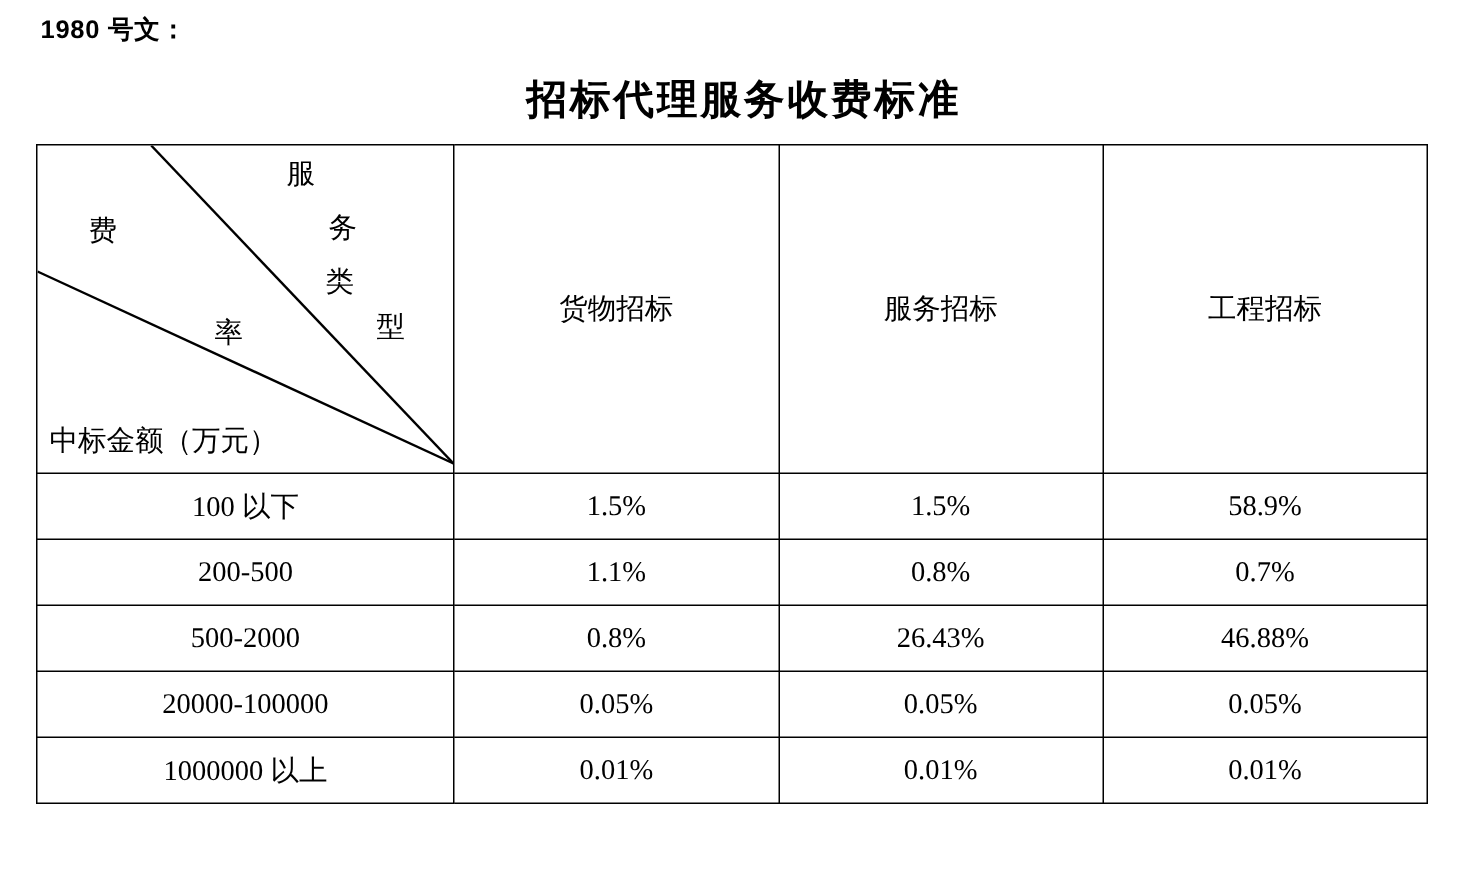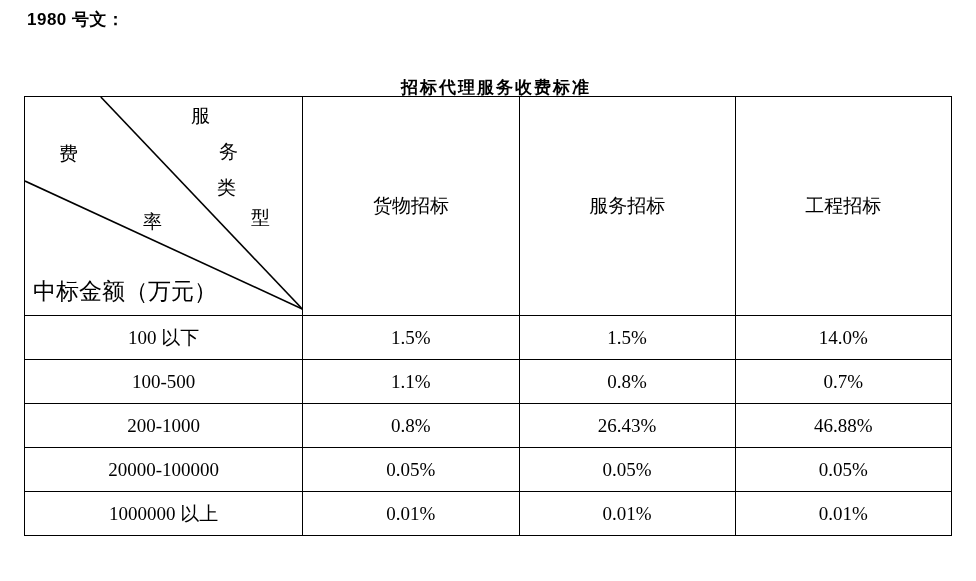--- a/index.html
+++ b/index.html
@@ -25,23 +25,22 @@
     letter-spacing: 0.5px;
   }
   .doc-title {
     position: absolute;
     left: 16px;
     right: 0;
     top: 48px;
     text-align: center;
     font-family: "Liberation Serif", serif;
     font-weight: bold;
-    font-size: 17px;
+    font-size: 27px;
     letter-spacing: 2px;
-    margin-top: 28px;
   }
   .table-wrap {
     position: absolute;
     left: 24px;
     top: 96px;
     width: 928px;
   }
   table.fee-table {
     border-collapse: collapse;
     width: 928px;
@@ -76,21 +75,21 @@
     font-size: 19px;
     font-family: "Liberation Serif", serif;
     white-space: nowrap;
   }
   .lbl-fee      { left: 34px;  top: 44px; }
   .lbl-s1       { left: 166px; top: 6px; }
   .lbl-s2       { left: 194px; top: 42px; }
   .lbl-s3       { left: 192px; top: 78px; }
   .lbl-s4       { left: 226px; top: 108px; }
   .lbl-rate     { left: 118px; top: 112px; }
-  .lbl-amount   { left: 8px;   bottom: 8px; font-size: 23px; }
+  .lbl-amount   { left: 8px;   bottom: 8px; font-size: 19px; }
 
   .head-type {
     font-size: 21px;
     font-family: "Liberation Serif", serif;
   }
   .row-label {
     font-size: 19px;
     padding: 4px 0;
   }
   .row-value {
@@ -132,30 +131,30 @@
         </td>
         <td class="head-type">货物招标</td>
         <td class="head-type">服务招标</td>
         <td class="head-type">工程招标</td>
       </tr>
 
       <tr class="data-row">
         <td class="row-label">100 以下</td>
         <td class="row-value">1.5%</td>
         <td class="row-value">1.5%</td>
-        <td class="row-value">14.0%</td>
+        <td class="row-value">58.9%</td>
       </tr>
       <tr class="data-row">
-        <td class="row-label">100-500</td>
+        <td class="row-label">200-500</td>
         <td class="row-value">1.1%</td>
         <td class="row-value">0.8%</td>
         <td class="row-value">0.7%</td>
       </tr>
       <tr class="data-row">
-        <td class="row-label">200-1000</td>
+        <td class="row-label">500-2000</td>
         <td class="row-value">0.8%</td>
         <td class="row-value">26.43%</td>
         <td class="row-value">46.88%</td>
       </tr>
       <tr class="data-row">
         <td class="row-label">20000-100000</td>
         <td class="row-value">0.05%</td>
         <td class="row-value">0.05%</td>
         <td class="row-value">0.05%</td>
       </tr>

